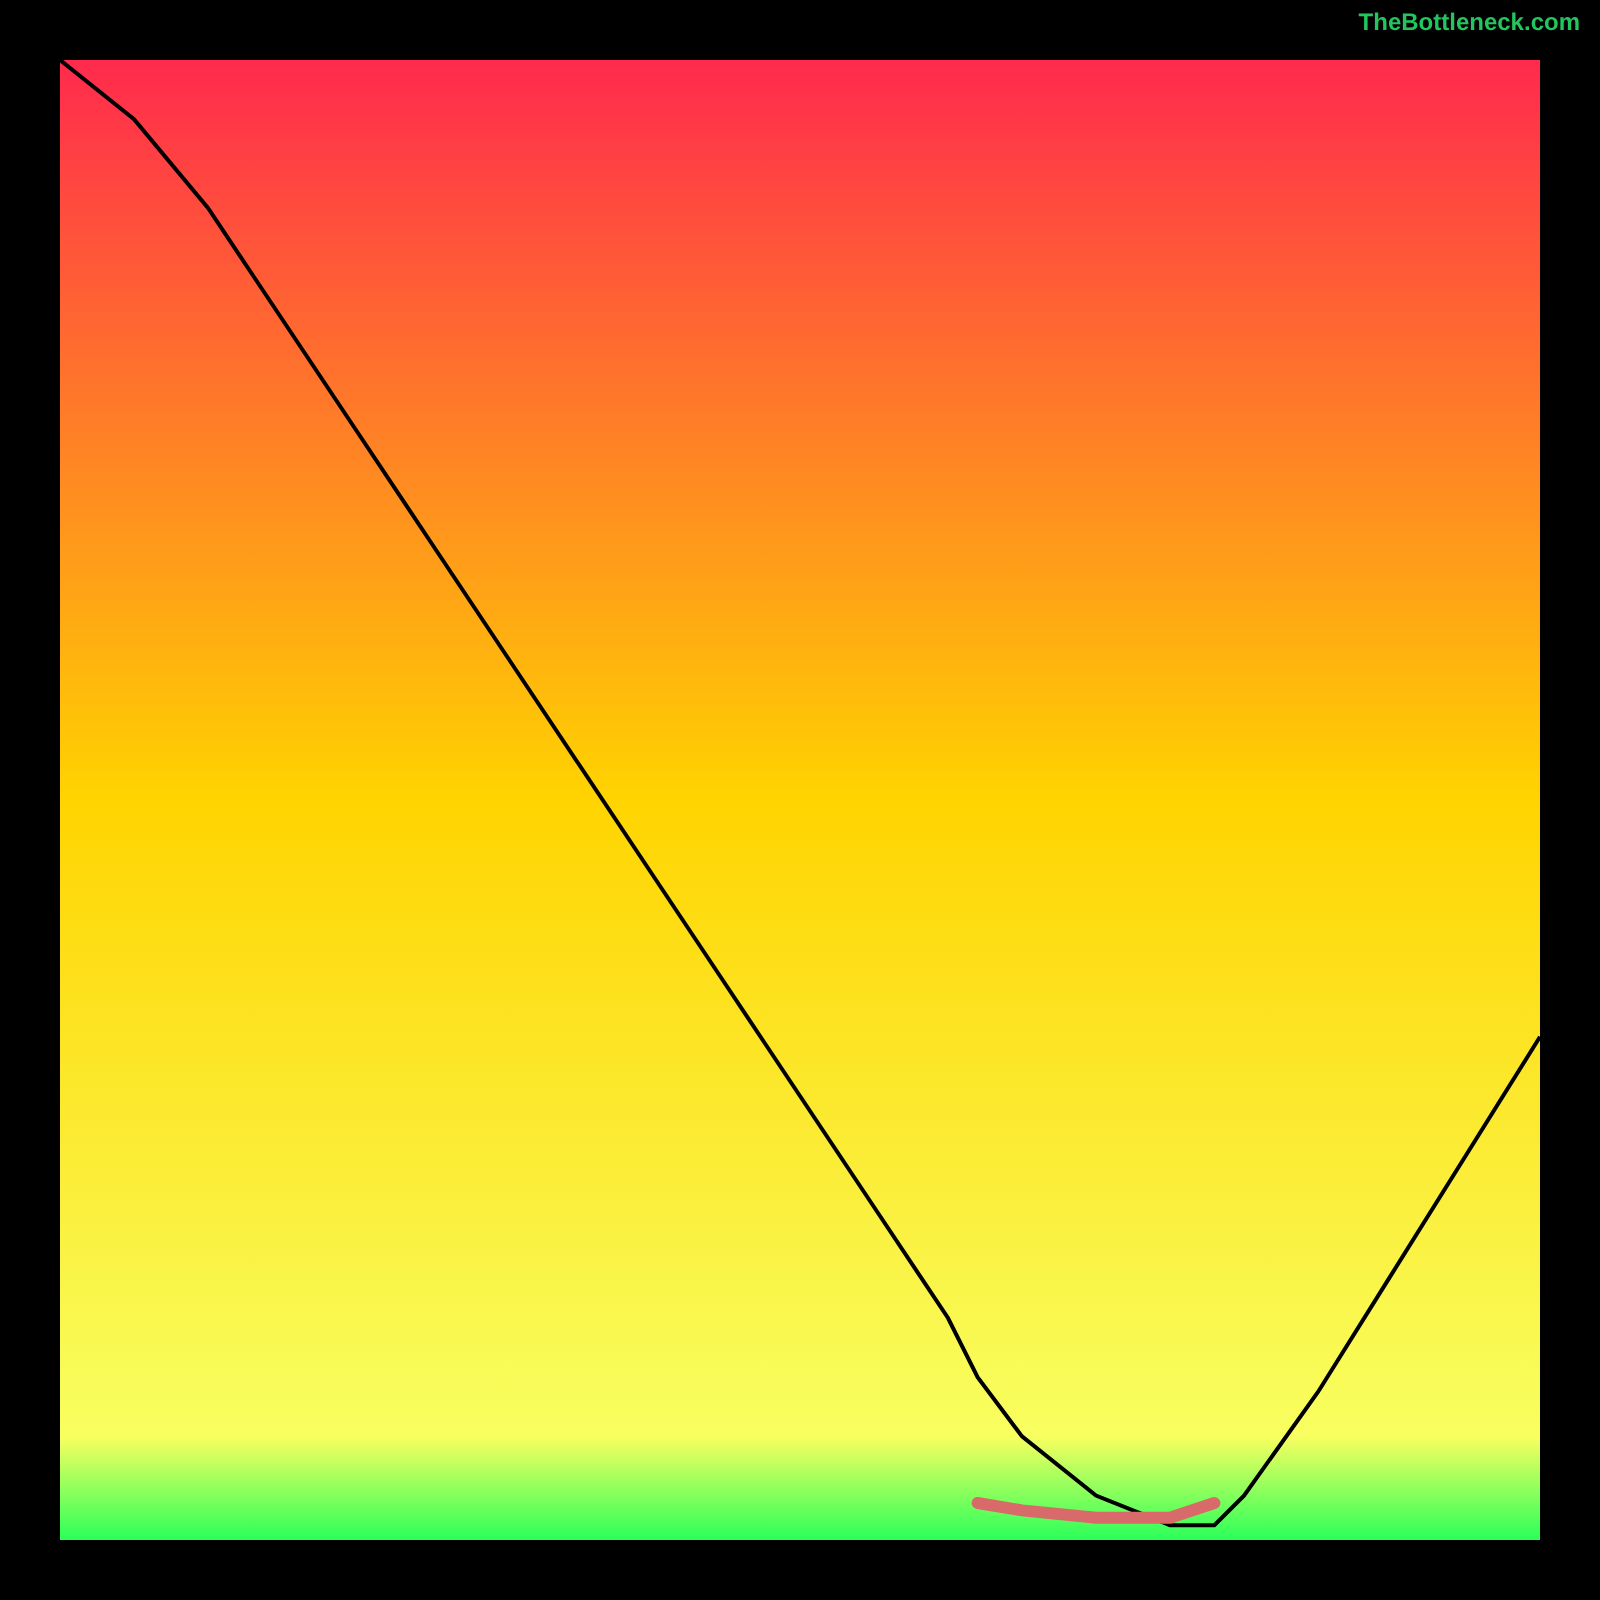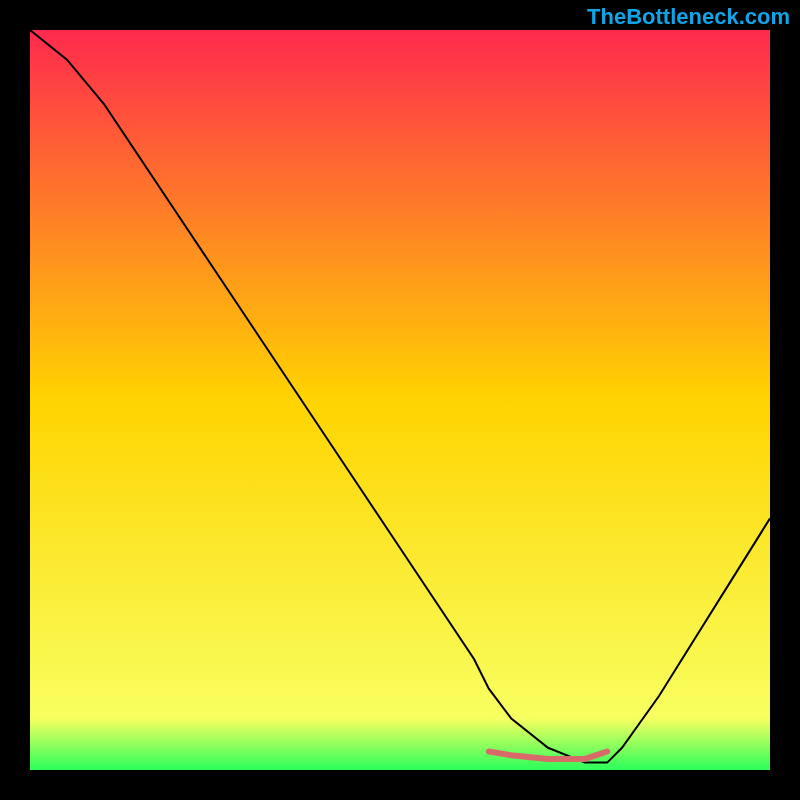--- a/index.html
+++ b/index.html
@@ -8,22 +8,22 @@
     background: #000;
     width: 800px;
     height: 800px;
     position: relative;
     font-family: Arial, sans-serif;
   }
   .watermark {
     position: absolute;
     top: 4px;
     right: 10px;
-    color: #0ea5e9;
-    font-size: 22px;
+    color: #22c55e;
+    font-size: 12px;
     font-weight: bold;
     z-index: 10;
   }
   .chart-area {
     position: absolute;
     left: 30px;
     top: 30px;
     width: 740px;
     height: 740px;
   }

